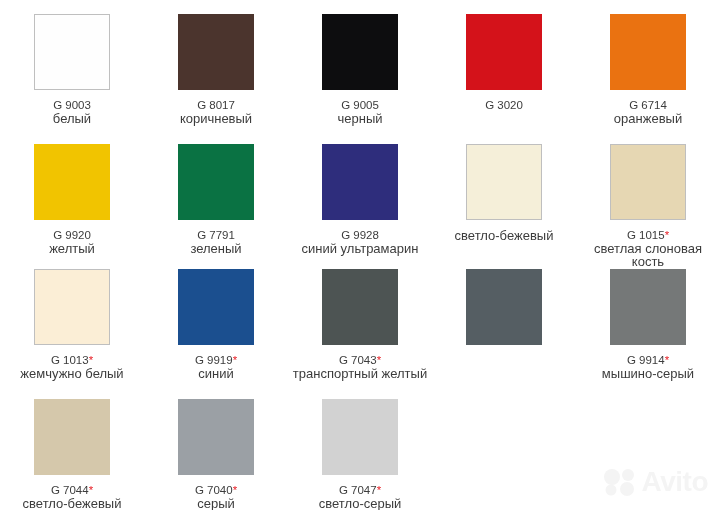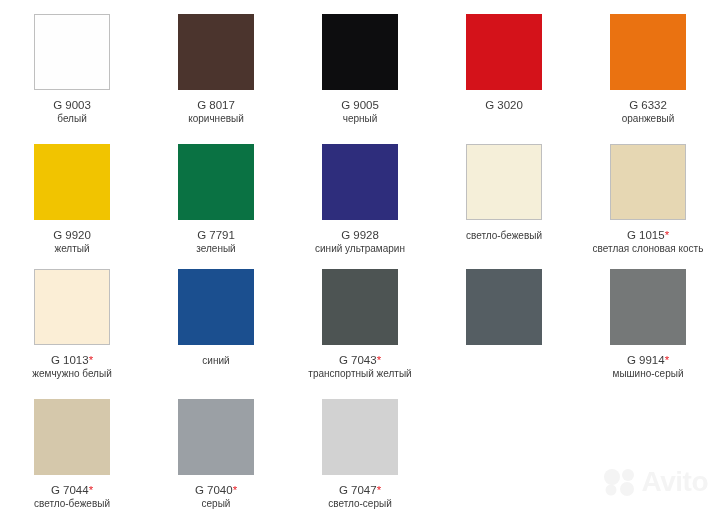--- a/index.html
+++ b/index.html
@@ -56,21 +56,21 @@
     display: block;
   }
 
   .asterisk {
     color: #e8242a;
     font-size: 11.5px;
     vertical-align: baseline;
   }
 
   .swatch-name {
-    font-size: 10px;
+    font-size: 13px;
     color: #3c3c3c;
     display: block;
     padding: 0 4px;
   }
 
   #watermark {
     position: absolute;
     right: 12px;
     bottom: 14px;
     display: flex;
@@ -115,21 +115,21 @@
     </div>
     <div class="swatch-cell">
       <div class="swatch-chip" style="background: rgb(212, 18, 26); border: none;"></div>
       <div class="swatch-caption">
         <span class="swatch-code">G 3020</span>
       </div>
     </div>
     <div class="swatch-cell">
       <div class="swatch-chip" style="background: rgb(234, 114, 17); border: none;"></div>
       <div class="swatch-caption">
-        <span class="swatch-code">G 6332</span>
+        <span class="swatch-code">G 6714</span>
         <span class="swatch-name">оранжевый</span>
       </div>
     </div>
     <div class="swatch-cell">
       <div class="swatch-chip" style="background: rgb(241, 196, 0); border: none;"></div>
       <div class="swatch-caption">
         <span class="swatch-code">G 9920</span>
         <span class="swatch-name">желтый</span>
       </div>
     </div>
@@ -163,20 +163,21 @@
     <div class="swatch-cell">
       <div class="swatch-chip" style="background: rgb(251, 238, 214); border: 1px solid rgb(191, 191, 191);"></div>
       <div class="swatch-caption">
         <span class="swatch-code">G 1013<span class="asterisk" style="color: rgb(232, 36, 42);">*</span></span>
         <span class="swatch-name">жемчужно белый</span>
       </div>
     </div>
     <div class="swatch-cell">
       <div class="swatch-chip" style="background: rgb(27, 79, 143); border: none;"></div>
       <div class="swatch-caption">
+        <span class="swatch-code">G 9919<span class="asterisk" style="color: rgb(232, 36, 42);">*</span></span>
         <span class="swatch-name">синий</span>
       </div>
     </div>
     <div class="swatch-cell">
       <div class="swatch-chip" style="background: rgb(77, 84, 83); border: none;"></div>
       <div class="swatch-caption">
         <span class="swatch-code">G 7043<span class="asterisk" style="color: rgb(232, 36, 42);">*</span></span>
         <span class="swatch-name">транспортный желтый</span>
       </div>
     </div>

